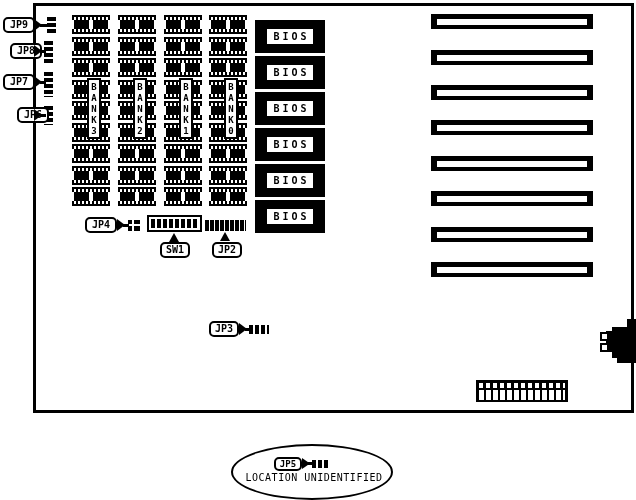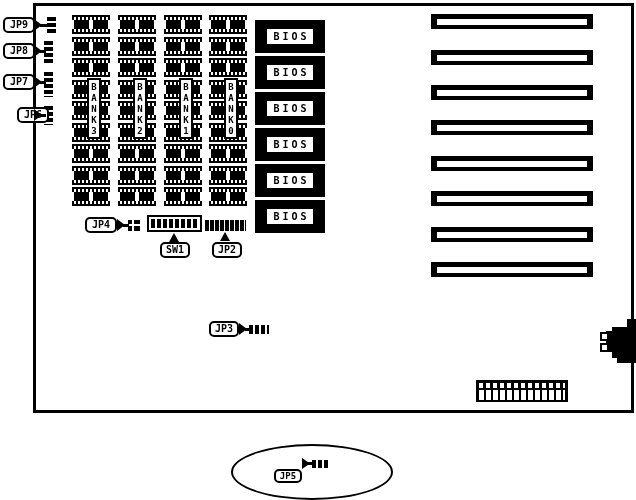--- a/index.html
+++ b/index.html
@@ -124,31 +124,32 @@
     <div class="kpin" style="left:600px;top:332px;"></div>
     <div class="kpin" style="left:600px;top:343px;"></div>
   </div>
 
   <div class="bconn">
     <div class="bconn-cells"></div>
     <div class="bconn-teeth"></div>
   </div>
 
   <div class="note-ellipse">
-    <div class="tag w28" style="left:41px;top:11px;margin-top:12px;">JP5</div>
+    <div class="tag w28" style="left:41px;top:11px;">JP5</div>
     <div class="arrow-r" style="left:69px;top:12px;height:11px;"></div>
     <div class="stub" style="left:75px;top:16px;width:4px;"></div>
     <div class="hjump" style="left:79px;top:14px;width:17px;height:8px;"></div>
+    <div class="note-text">LOCATION UNIDENTIFIED</div>
   </div>
 
 <div class="tag w32" style="left: 3px; top: 17px;">JP9</div>
     <div class="arrow-r" style="left: 34px; top: 19px;"></div>
     <div class="stub" style="left: 40px; top: 24px; width: 9px;"></div>
     <div class="vjump" style="left: 47px; top: 17px; width: 9px; height: 16px;"></div>
-    <div class="tag w32" style="left: 3px; top: 43px;">JP8</div>
+    <div class="tag w32" style="left: 10px; top: 43px;">JP8</div>
     <div class="arrow-r" style="left: 34px; top: 45px;"></div>
     <div class="stub" style="left: 40px; top: 50px; width: 6px;"></div>
     <div class="vjump" style="left: 44px; top: 41px; width: 9px; height: 22px;"></div>
     <div class="tag w32" style="left: 3px; top: 74px;">JP7</div>
     <div class="arrow-r" style="left: 34px; top: 76px;"></div>
     <div class="stub" style="left: 40px; top: 81px; width: 6px;"></div>
     <div class="vjump" style="left: 44px; top: 72px; width: 9px; height: 25px;"></div>
     <div class="tag w32" style="left: 17px; top: 107px;">JP6</div>
     <div class="arrow-r" style="left: 34px; top: 109px;"></div>
     <div class="stub" style="left: 40px; top: 114px; width: 6px;"></div>

